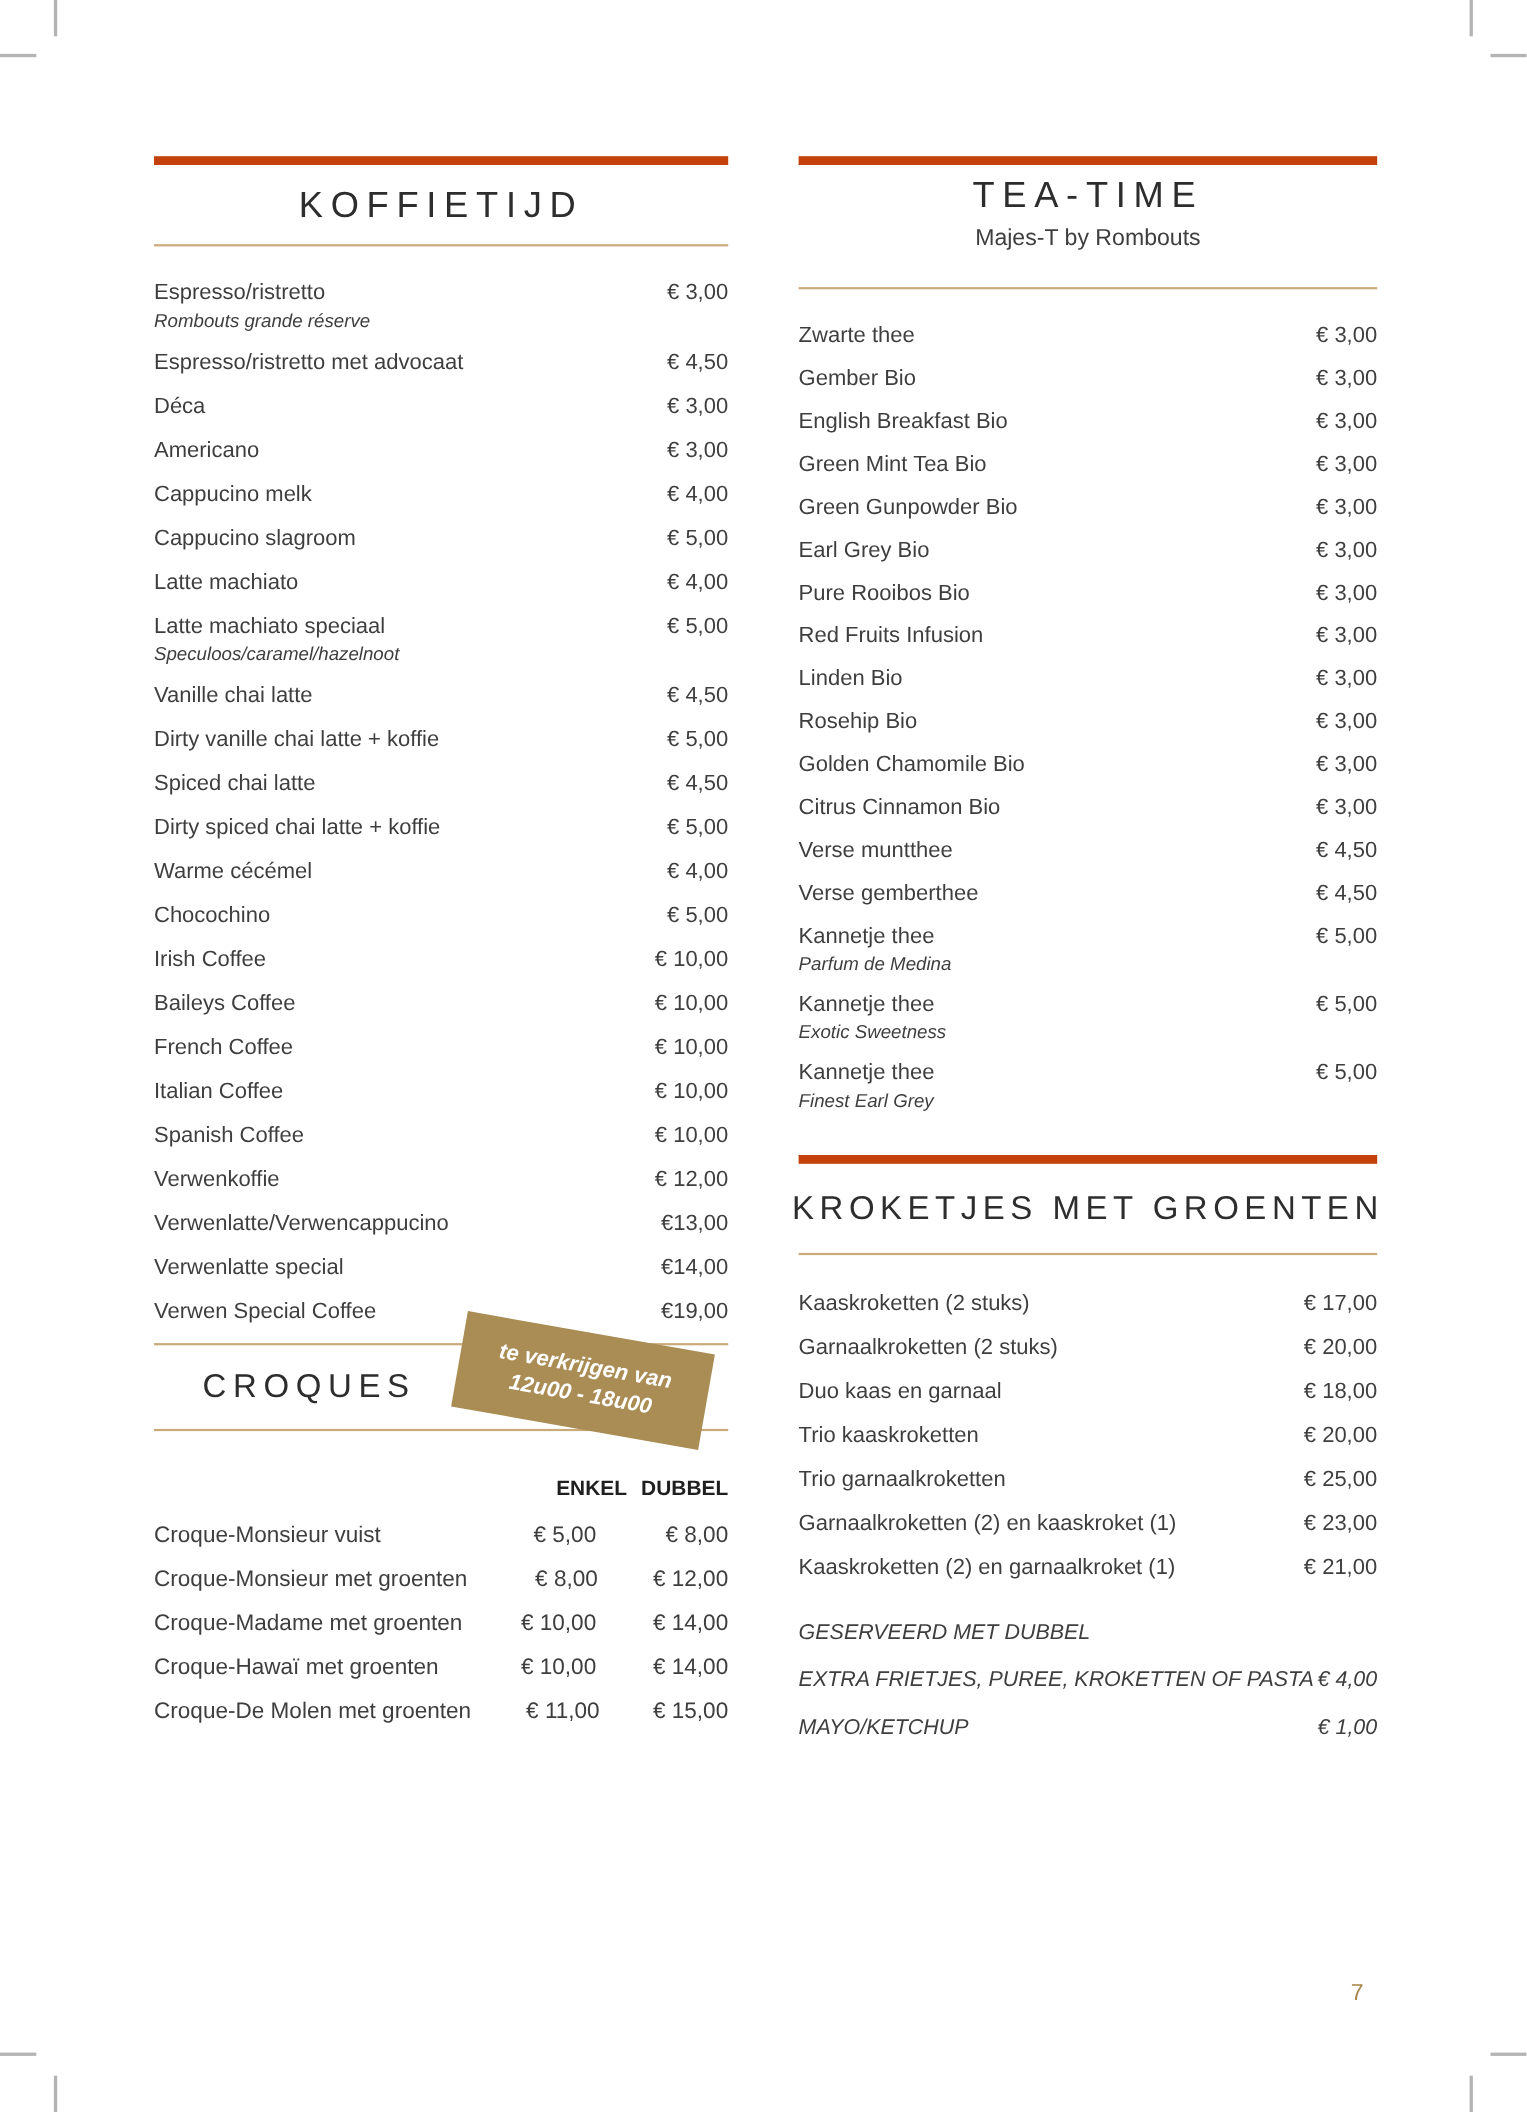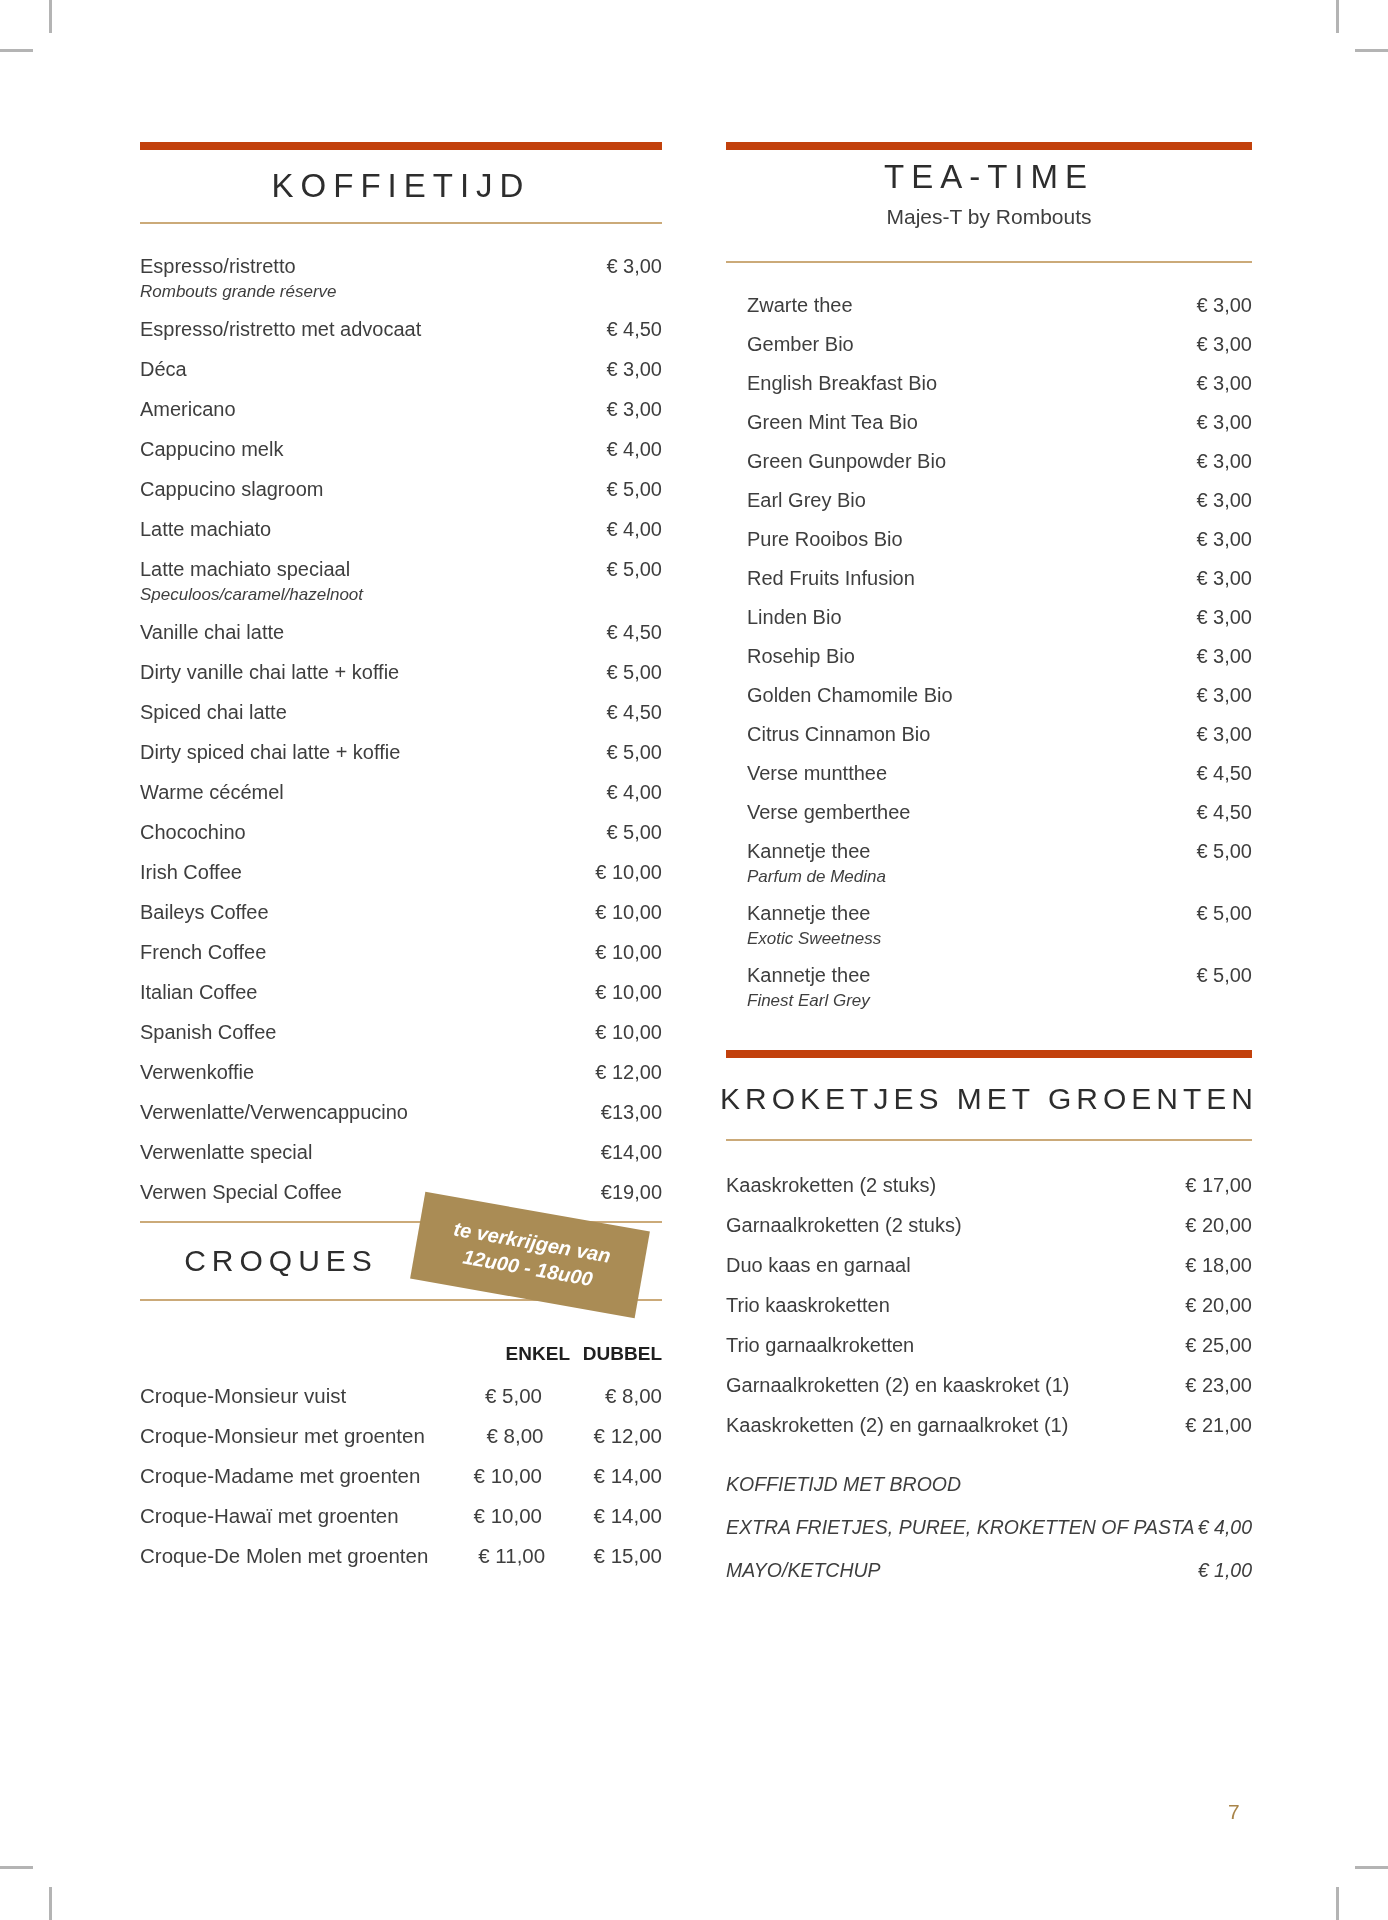--- a/index.html
+++ b/index.html
@@ -14,21 +14,21 @@
   .section-header{border-top:8px solid #c2410c;border-bottom:2px solid #cbaa79;text-align:center;}
   .hdr-left{height:72px;display:flex;align-items:center;justify-content:center;}
   .section-title{font-size:33px;letter-spacing:7px;color:#2d2d2d;white-space:nowrap;}
 
   .hdr-right{height:111px;}
   .hdr-right .section-title{display:block;margin-top:8px;}
   .subtitle{font-size:21px;margin-top:9px;color:#3e3e3e;}
 
   .menu-list{margin-top:30px;}
   .menu-item{margin-bottom:15px;}
-  .tea .menu-item{margin-bottom:14px;margin-left:21px;}
+  .tea .menu-item{margin-bottom:14px;}
   .mrow{display:flex;justify-content:space-between;align-items:center;font-size:20px;line-height:25px;}
   .mrow .nm{white-space:nowrap;}
   .mrow .pr{white-space:nowrap;}
   .note{font-style:italic;font-size:17px;line-height:21px;margin-top:2px;}
 
   .croques-header{position:relative;margin-top:16px;height:76px;
         border-top:2px solid #cbaa79;border-bottom:2px solid #cbaa79;
         display:flex;align-items:center;}
   .croques-title{width:282px;text-align:center;font-size:30px;letter-spacing:6px;color:#2d2d2d;}
   .badge{position:absolute;left:276px;top:-12px;width:228px;height:88px;background:#aa8c55;
@@ -505,21 +505,21 @@
           <div class="mrow">
             <span class="nm">Kaaskroketten (2) en garnaalkroket (1)</span>
             <span class="pr">€ 21,00</span>
           </div>
         </div>
       </div>
 
     <div class="notes-list">
 
         <div class="note-row">
-          <span class="nm">KOFFIETIJD MET BROOD</span>
+          <span class="nm">GESERVEERD MET DUBBEL</span>
           <span class="pr"></span>
         </div>
 
         <div class="note-row">
           <span class="nm">EXTRA FRIETJES, PUREE, KROKETTEN OF PASTA</span>
           <span class="pr">€ 4,00</span>
         </div>
 
         <div class="note-row">
           <span class="nm">MAYO/KETCHUP</span>

